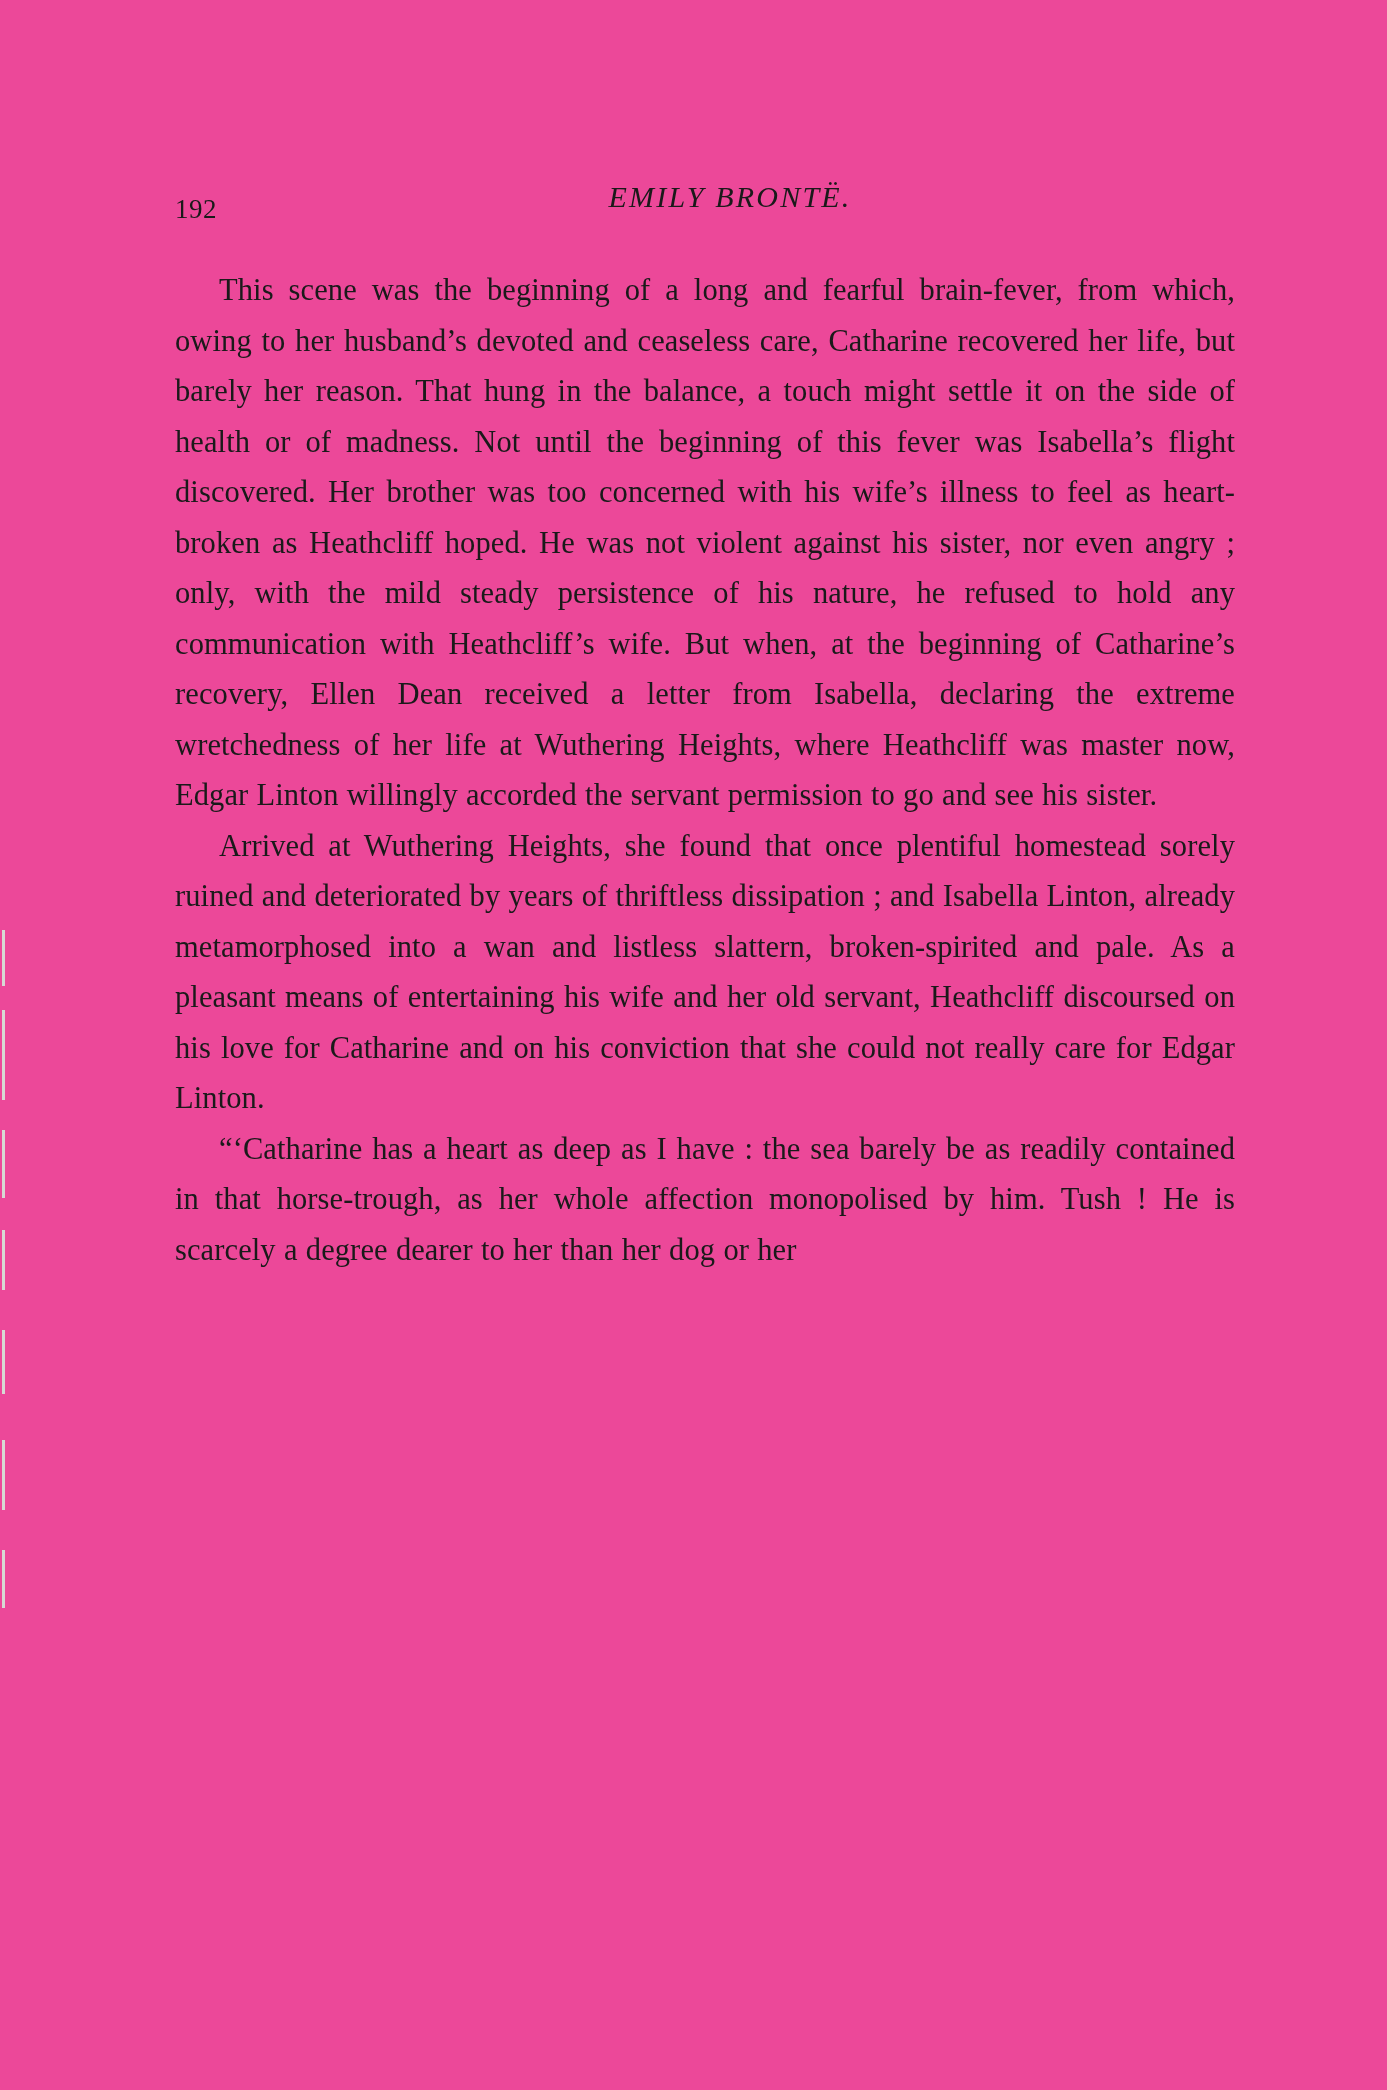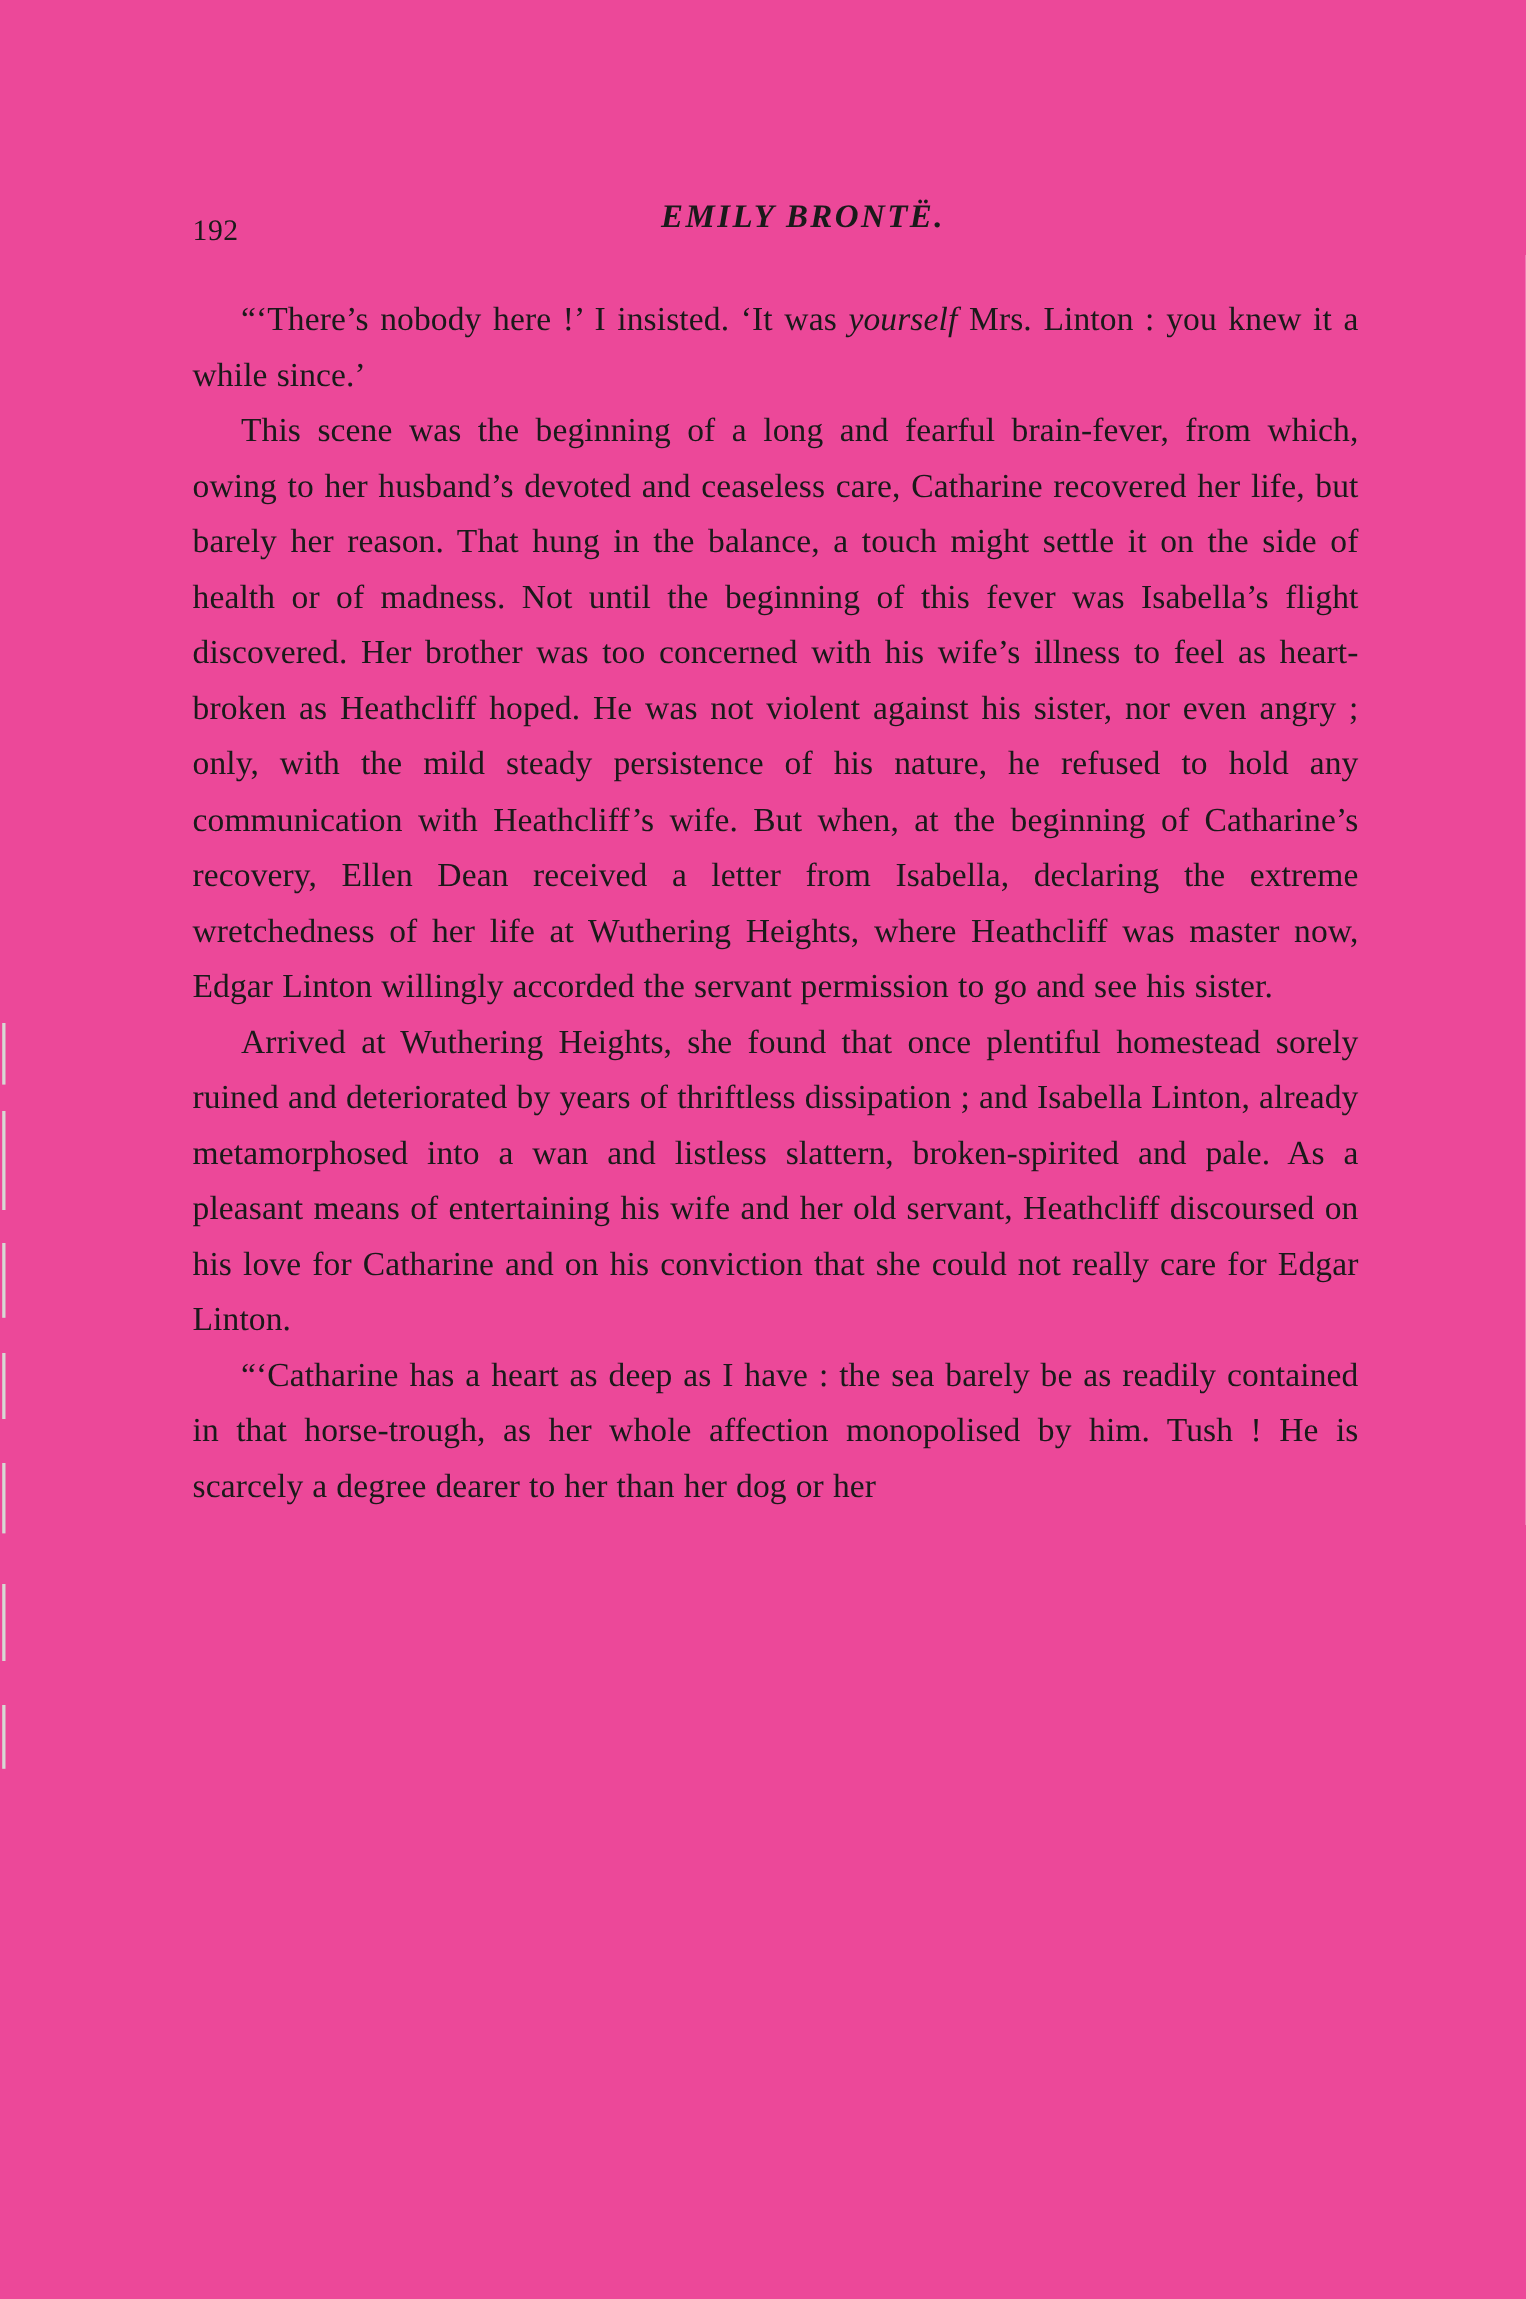--- a/index.html
+++ b/index.html
@@ -49,21 +49,20 @@
     left: 0;
     top: 0;
     width: 100%;
     text-align: center;
     font-style: italic;
     font-size: 30px;
     letter-spacing: 2.2px;
     font-family: "Liberation Serif", serif;
     padding-left: 40px;
     box-sizing: border-box;
-    font-weight: bold;
   }
   .body-text {
     position: absolute;
     left: 175px;
     top: 265px;
     width: 1060px;
   }
   p {
     margin: 0;
     font-size: 30.5px;
@@ -90,21 +89,18 @@
   <div class="edge-mark" style="top:1330px;height:64px;"></div>
   <div class="edge-mark" style="top:1440px;height:70px;"></div>
   <div class="edge-mark" style="top:1550px;height:58px;"></div>
 
   <div class="header">
     <div class="folio">192</div>
     <div class="running-head">EMILY BRONTË.</div>
   </div>
 
   <div class="body-text">
-    <p class="indent" id="para-1">
-      <span>“‘There’s nobody here !’ I insisted.   ‘It was </span><i>yourself</i><span> Mrs. Linton : you knew it a while since.’</span>
-    </p>
     <p class="indent">This scene was the beginning of a long and fearful brain-fever, from which, owing to her husband’s devoted and ceaseless care, Catharine recovered her life, but barely her reason.   That hung in the balance, a touch might settle it on the side of health or of madness.   Not until the beginning of this fever was Isabella’s flight discovered. Her brother was too concerned with his wife’s illness to feel as heart-broken as Heathcliff hoped.   He was not violent against his sister, nor even angry ; only, with the mild steady persistence of his nature, he refused to hold any communication with Heathcliff’s wife.   But when, at the beginning of Catharine’s recovery, Ellen Dean received a letter from Isabella, declaring the extreme wretchedness of her life at Wuthering Heights, where Heathcliff was master now, Edgar Linton willingly accorded the servant permission to go and see his sister.</p>
     <p class="indent">Arrived at Wuthering Heights, she found that once plentiful homestead sorely ruined and deteriorated by years of thriftless dissipation ; and Isabella Linton, already metamorphosed into a wan and listless slattern, broken-spirited and pale.   As a pleasant means of entertaining his wife and her old servant, Heathcliff discoursed on his love for Catharine and on his conviction that she could not really care for Edgar Linton.</p>
     <p class="indent">“‘Catharine has a heart as deep as I have : the sea barely be as readily contained in that horse-trough, as her whole affection monopolised by him.   Tush !   He is scarcely a degree dearer to her than her dog or her</p>
   </div>
 
 </div>
 
 </body></html>

